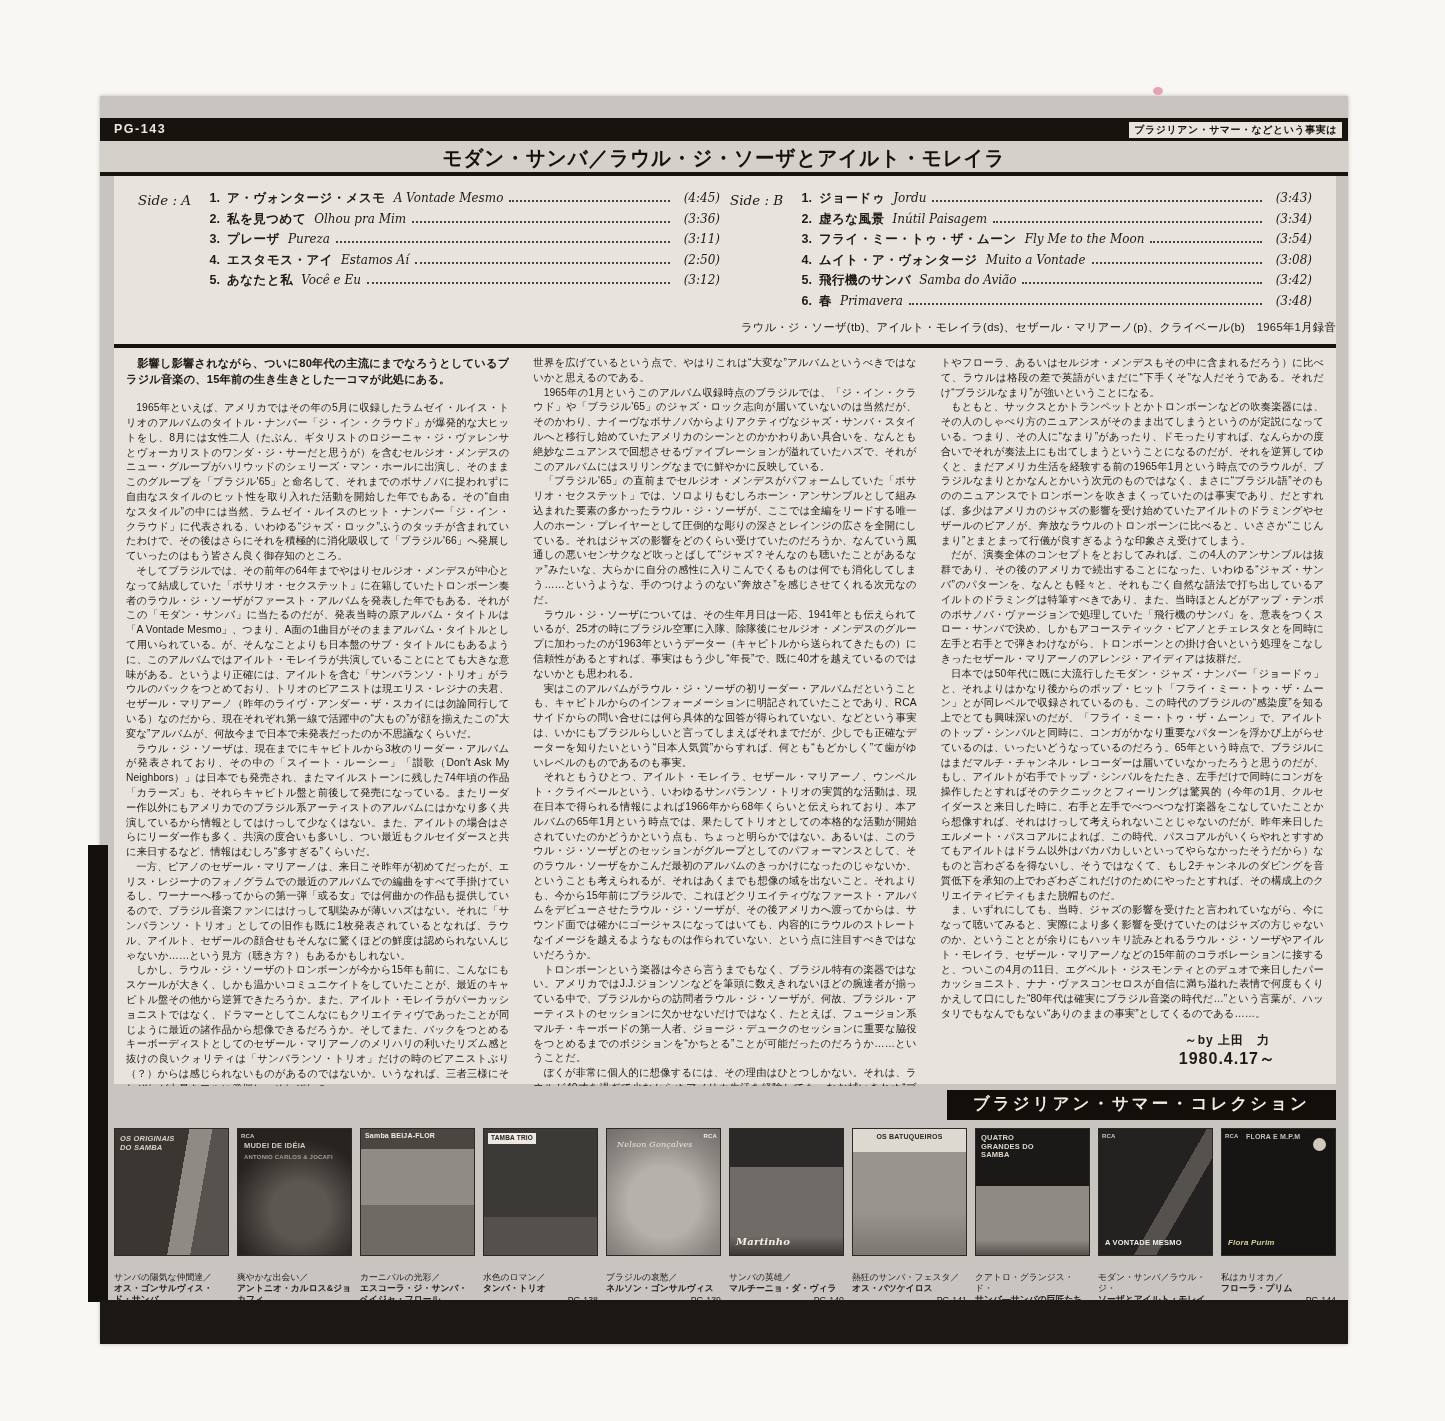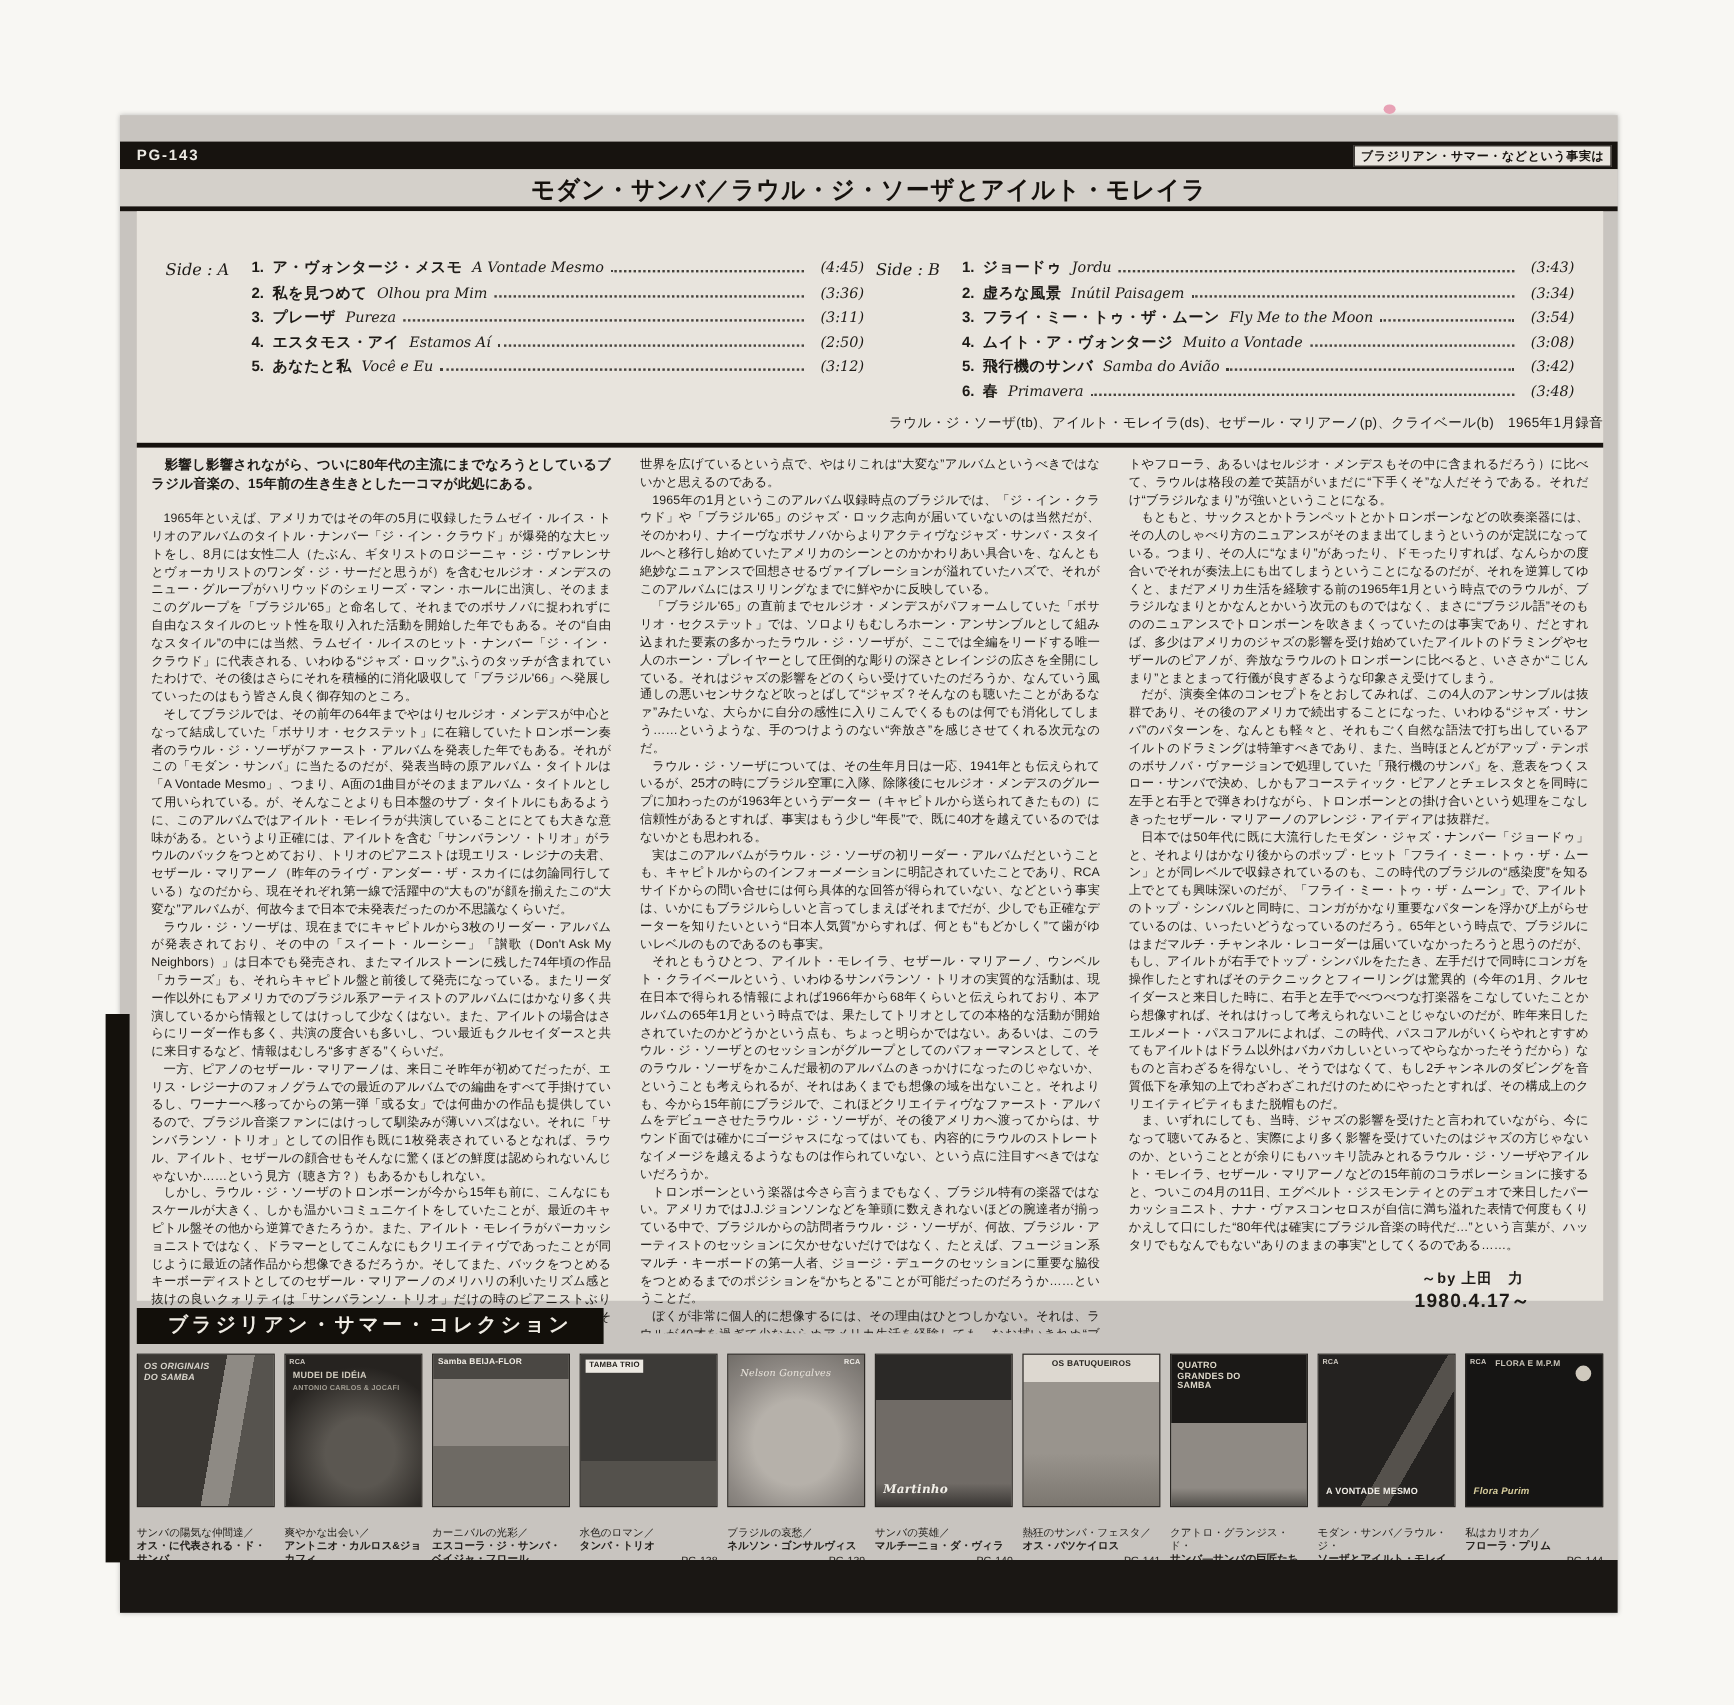--- a/index.html
+++ b/index.html
@@ -8,21 +8,21 @@
   .sleeve{position:absolute;left:100px;top:96px;width:1248px;height:1248px;background:#c8c4bf;box-shadow:0 0 4px rgba(0,0,0,.25);}
   
   .topbar{position:absolute;left:0;top:22px;width:100%;height:23px;background:#17130f;}
   .catalog{position:absolute;left:14px;top:4px;color:#ece9e3;font-weight:bold;font-size:12.5px;letter-spacing:1.5px;}
   .badge{position:absolute;right:5px;top:3px;background:#e9e5de;border:1.5px solid #16120e;color:#16120e;font-weight:bold;font-size:10px;padding:0.5px 5px 1.5px;letter-spacing:.5px;}
   
   .titleband{position:absolute;left:0;top:45px;width:100%;height:31px;background:#d4d0ca;border-bottom:4px solid #17130f;text-align:center;}
   .album-title{display:inline-block;margin-top:4px;font-size:19.5px;font-weight:bold;letter-spacing:1px;color:#15110d;transform:scaleY(1.05);}
   
   .panel{position:absolute;left:14px;top:80px;width:1222px;height:908px;background:#e8e4dd;}
-  .tracks{display:flex;padding:14px 14px 0 24px;margin-top:25px;}
+  .tracks{display:flex;padding:14px 14px 0 24px;}
   .side{display:flex;width:50%;}
   .side-label{width:62px;font-family:"DejaVu Serif",serif;font-style:italic;font-size:13.5px;padding-top:2px;white-space:nowrap;}
   .side-tracks{flex:1;padding-right:10px;}
   .track{display:flex;align-items:baseline;height:20.5px;font-size:12.5px;}
   .t-no{font-weight:bold;width:20px;text-align:right;margin-right:7px;}
   .t-jp{font-weight:bold;letter-spacing:.5px;white-space:nowrap;}
   .t-en{font-family:"DejaVu Serif",serif;font-style:italic;font-size:12px;margin-left:8px;white-space:nowrap;}
   .t-leader{flex:1;border-bottom:2px dotted #45413b;margin:0 6px 4px 6px;min-width:16px;}
   .t-time{font-family:"DejaVu Serif",serif;font-style:italic;font-size:12px;width:44px;text-align:right;white-space:nowrap;}
   .credits{text-align:right;font-size:11.3px;margin-top:7px;letter-spacing:.3px;}
@@ -30,21 +30,21 @@
   
   .columns{display:flex;gap:24px;padding:8px 12px 0 12px;}
   .col{flex:1;height:730px;overflow:hidden;}
   .lead{font-weight:bold;font-size:11.2px;line-height:15.6px;text-indent:1em;text-align:justify;margin-bottom:14px;letter-spacing:.2px;}
   .body-p{margin:0;font-size:10.3px;line-height:14.8px;text-align:justify;text-indent:1em;letter-spacing:.1px;}
   .body-p.cont{text-indent:0;}
   .sig{margin-top:10px;text-align:right;padding-right:54px;font-weight:bold;font-size:12px;letter-spacing:1px;}
   .sig-date{text-align:right;padding-right:48px;font-weight:bold;font-size:16px;letter-spacing:1px;}
   
   .footer{position:absolute;left:14px;top:994px;width:1222px;}
-  .banner-wrap{text-align:left;font-family:Liberation Mono, monospace;}
+  .banner-wrap{text-align:right;font-family:Liberation Mono, monospace;}
   .banner{display:inline-block;background:#120f0a;color:#f0ece4;font-weight:bold;font-size:16.5px;letter-spacing:3px;padding:3px 26px 5px;}
   .thumbs{display:flex;gap:8px;margin-top:8px;}
   .thumb{flex:1;min-width:0;}
   .cover{height:126px;position:relative;border:1px solid #2c2925;overflow:hidden;}
   .cover span{position:absolute;top:3px;left:3px;font-weight:bold;color:#d6d2c9;font-size:7px;line-height:8.5px;letter-spacing:.2px;}
   .caption{margin-top:16px;font-size:8.8px;line-height:11px;color:#24211c;}
   .cap-a{font-weight:bold;}
   .cap-c{text-align:right;margin-top:1px;}
   
   .thumb:nth-child(1) .cover{background:linear-gradient(100deg,#3a3733 0 55%,#8e8a84 55% 72%,#56534e 72%);}
@@ -221,21 +221,21 @@
       <div class="banner-wrap">
         <span class="banner">ブラジリアン・サマー・コレクション</span>
       </div>
       <div class="thumbs" id="thumbs">
           <div class="thumb">
             <div class="cover">
               <span class="l0">OS ORIGINAIS DO SAMBA</span>
             </div>
             <div class="caption">
               <div class="cap-t">サンバの陽気な仲間達／</div>
-              <div class="cap-a">オス・に代表される・ド・サンバ</div>
+              <div class="cap-a">オス・ゴンサルヴィス・ド・サンバ</div>
               <div class="cap-c">PG-135</div>
             </div>
           </div>
           <div class="thumb">
             <div class="cover">
               <span class="l0">RCA</span>
               <span class="l1">MUDEI DE IDÉIA</span>
               <span class="l2">ANTONIO CARLOS &amp; JOCAFI</span>
             </div>
             <div class="caption">

